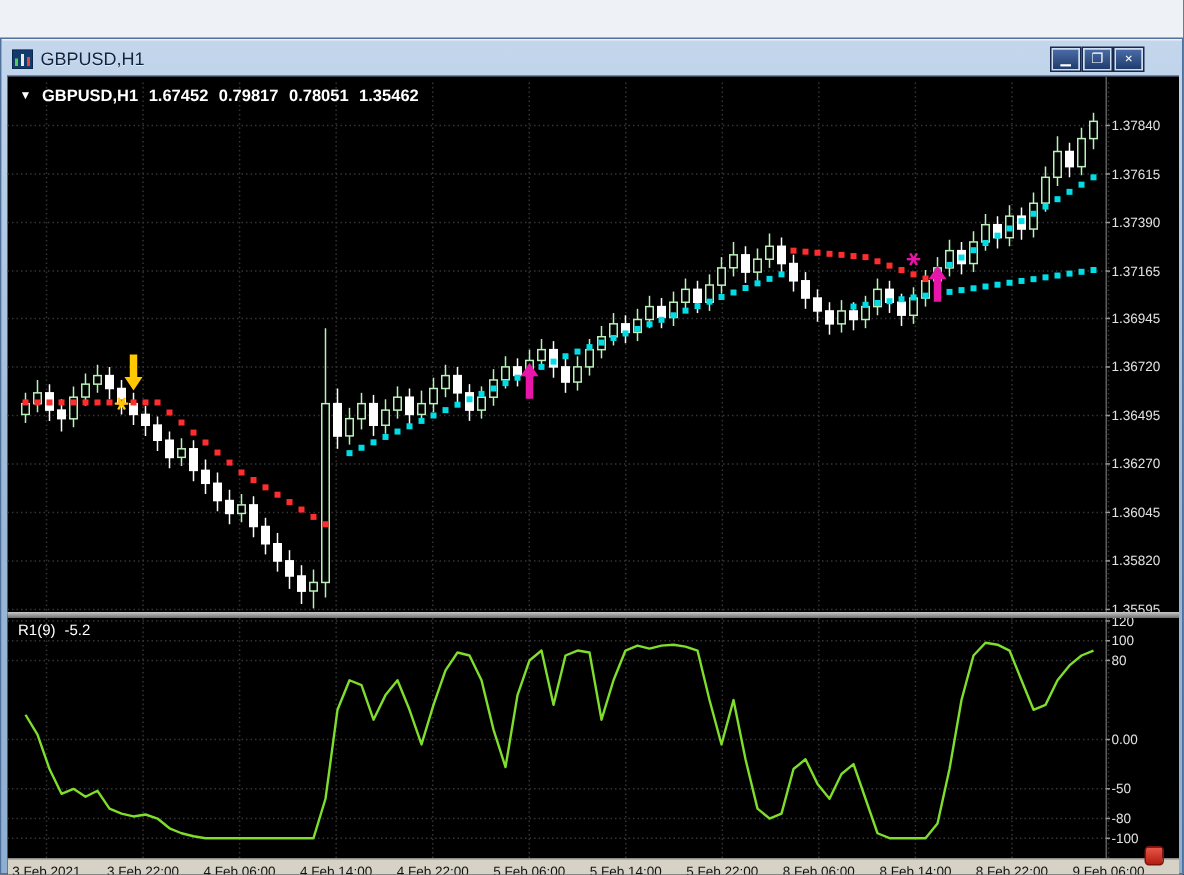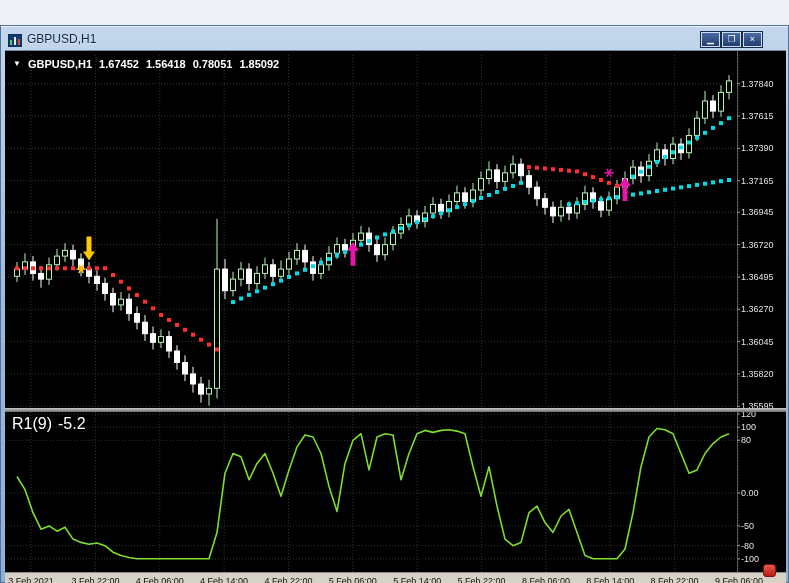--- a/index.html
+++ b/index.html
@@ -20,21 +20,21 @@
              color:#fff; font-size:9px; line-height:13px; text-align:center; cursor:pointer; }
 
   .body { position:absolute; left:4px; top:24px; width:781px; height:538px;
           background:#000; border-top:1px solid #6d88aa; }
   #chart-svg { position:absolute; left:0; top:0; font-family:"Liberation Sans", sans-serif; }
 
   .ohlc { position:absolute; left:8px; top:7px; color:#fff; font-size:11px; font-weight:bold;
           display:flex; gap:7px; align-items:center; pointer-events:none; }
   .ohlc .tri { font-size:8px; position:relative; top:-1px; }
 
-  .ind-label { position:absolute; left:7px; top:364px; color:#fff; font-size:16px;
+  .ind-label { position:absolute; left:7px; top:364px; color:#fff; font-size:10px;
                display:flex; gap:6px; pointer-events:none; }
 
   .separator { position:absolute; left:0; top:357px; width:100%; height:4px;
                background:linear-gradient(#c9c9c9,#6f6f6f); cursor:ns-resize; }
 
   .bottom-frame { position:absolute; left:0; bottom:0; width:100%; height:21px; }
   .red-icon { position:absolute; right:12px; top:3px; width:13px; height:13px;
               background:linear-gradient(#e8574a,#b51e12); border:1px solid #7d150c; border-radius:3px; }
 </style>
 </head>
@@ -469,23 +469,23 @@
           <text x="605.3" y="533" text-anchor="middle" font-size="9px" fill="#111">8 Feb 14:00</text>
           <text x="669.6" y="533" text-anchor="middle" font-size="9px" fill="#111">8 Feb 22:00</text>
           <text x="734.0" y="533" text-anchor="middle" font-size="9px" fill="#111">9 Feb 06:00</text>
         </g>
       </svg>
 
     <div class="ohlc">
       <span class="tri">▼</span>
       <span>GBPUSD,H1</span>
       <span>1.67452</span>
-      <span>1.56418</span>
+      <span>0.79817</span>
       <span>0.78051</span>
-      <span>1.85092</span>
+      <span>1.35462</span>
     </div>
 
     <div class="separator"></div>
 
     <div class="ind-label">
       <span>R1(9)</span>
       <span>-5.2</span>
     </div>
   </div>
 

